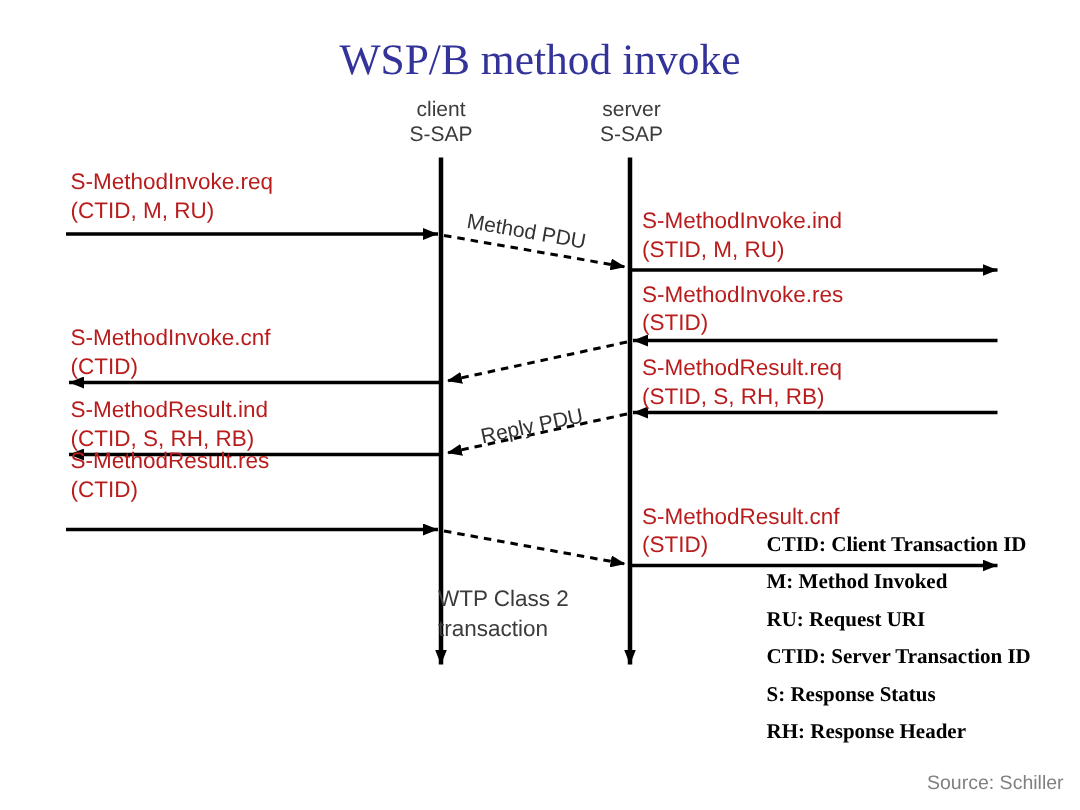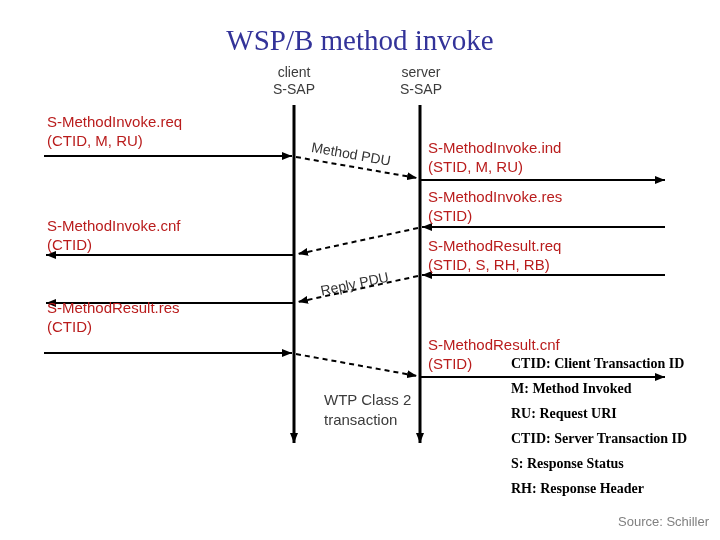--- a/index.html
+++ b/index.html
@@ -38,21 +38,21 @@
   .msg-right { left: 428px; }
   .pdu-label {
     font-size: 14px;
     color: #333333;
     white-space: nowrap;
     transform-origin: left top;
   }
   #method-pdu { left: 313px; top: 139px; transform: rotate(10deg); }
   #reply-pdu  { left: 319px; top: 283px; transform: rotate(-12deg); }
   #wtp-note {
-    left: 324px; top: 390px;
+    left: 292px; top: 390px;
     font-size: 15px; line-height: 20px;
     color: #3b3b3b;
     white-space: nowrap;
   }
   #legend {
     left: 511px; top: 357px;
     display: flex; flex-direction: column;
   }
   .legend-item {
     font-family: "Liberation Serif", serif;
@@ -113,20 +113,24 @@
   </div>
 
   <div class="abs msg msg-left" style="top:112px">
     <div>S-MethodInvoke.req</div>
     <div>(CTID, M, RU)</div>
   </div>
   <div class="abs msg msg-left" style="top:216px">
     <div>S-MethodInvoke.cnf</div>
     <div>(CTID)</div>
   </div>
+  <div class="abs msg msg-left" style="top:264px">
+    <div>S-MethodResult.ind</div>
+    <div>(CTID, S, RH, RB)</div>
+  </div>
   <div class="abs msg msg-left" style="top:298px">
     <div>S-MethodResult.res</div>
     <div>(CTID)</div>
   </div>
 
   <div class="abs msg msg-right" style="top:138px">
     <div>S-MethodInvoke.ind</div>
     <div>(STID, M, RU)</div>
   </div>
   <div class="abs msg msg-right" style="top:187px">

